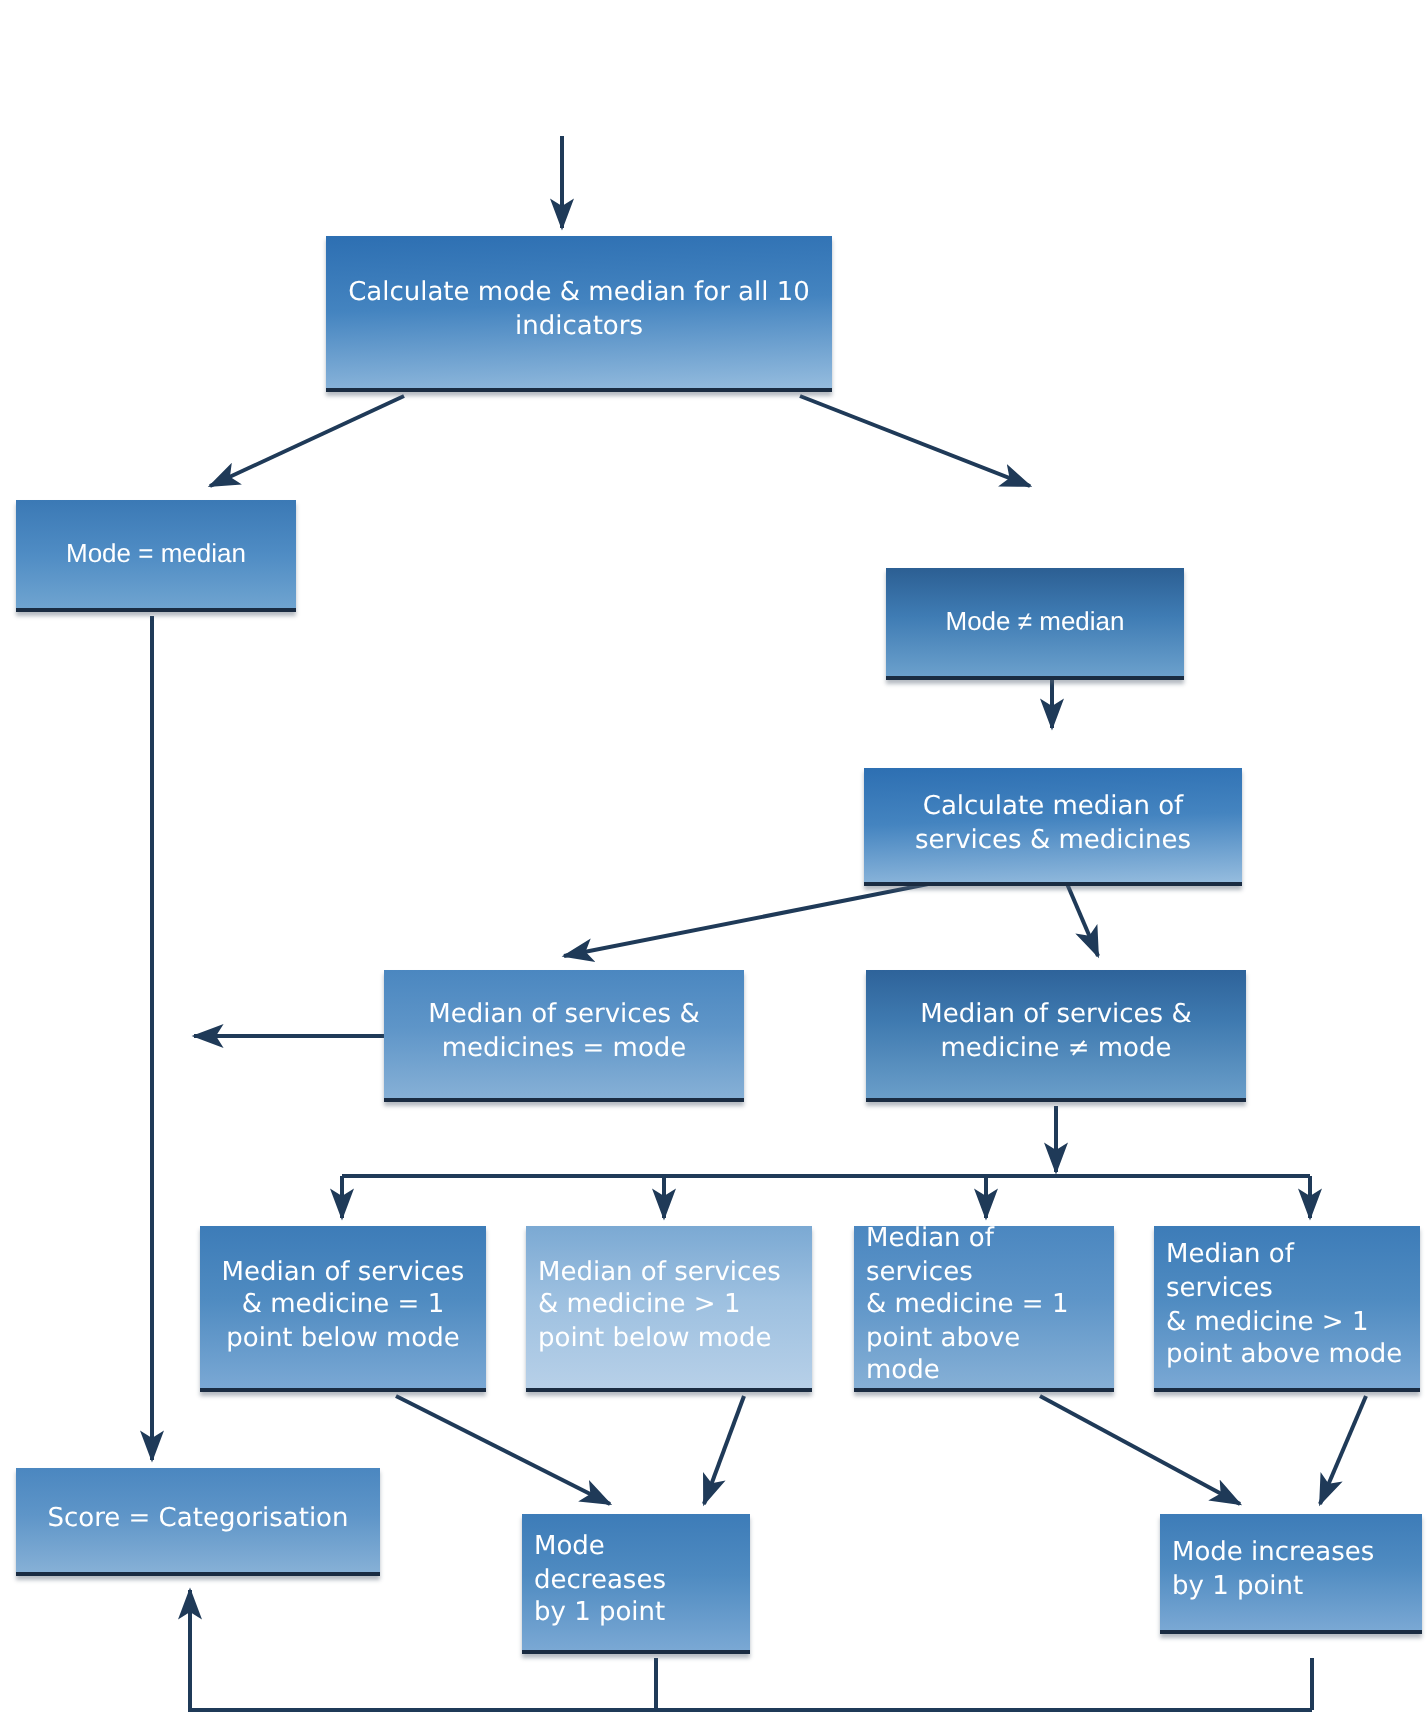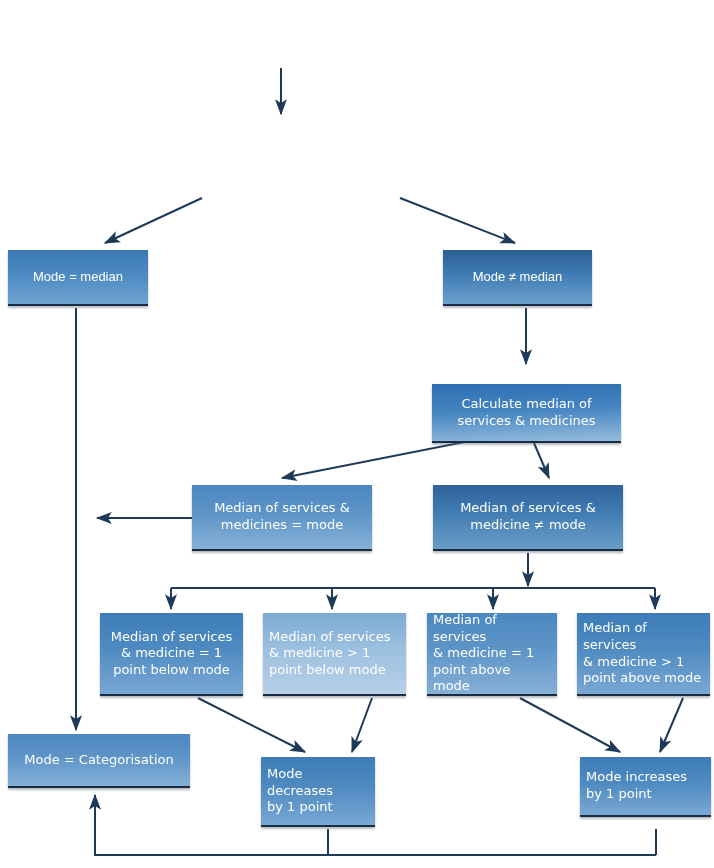--- a/index.html
+++ b/index.html
@@ -41,21 +41,21 @@
   }
   .node .txt {
     display: block;
     width: 100%;
     white-space: pre-line;
   }
   
   .g-a { background: linear-gradient(175deg, #2f73b5 0%, #3f80be 38%, #7aa9d4 100%); }
   .g-b { background: linear-gradient(178deg, #2d6fb2 0%, #4484c0 45%, #95bcde 100%); }
   .g-c { background: linear-gradient(180deg, #3b79b5 0%, #4f8cc4 50%, #6fa4d0 100%); }
-  .g-d { background: linear-gradient(180deg, #2c5f93 0%, #3f7cb4 45%, #6ba0cc 100%); }
+  .g-d { background: linear-gradient(180deg, #2c5f93 0%, #3f7cb4 45%, #6ba0cc 100%); margin-top: 34px; }
   .g-e { background: linear-gradient(180deg, #7ba9d3 0%, #9dc0e0 45%, #b7d0e8 100%); }
   .g-f { background: linear-gradient(180deg, #2e639a 0%, #3f7ab0 40%, #6a9ec9 100%); }
   .g-g { background: linear-gradient(180deg, #4b87c0 0%, #5e95c8 45%, #86b0d6 100%); }
   .g-h { background: linear-gradient(180deg, #3d7cb8 0%, #4f8bc1 45%, #7aa8d4 100%); }
 
   .t-center .txt { text-align: center; }
   .t-left { justify-content: flex-start; }
   .t-left .txt { text-align: left; }
 
   .f-lato { font-family: "DejaVu Sans", sans-serif; }
@@ -106,20 +106,24 @@
       <path d="M683,698 L660,752" marker-end="url(#ah)"></path>
 
       <path d="M76,308 L76,730" marker-end="url(#ah)"></path>
 
       <path d="M328,829 L328,855"></path>
       <path d="M656,829 L656,855"></path>
       <path d="M656,855 L95,855 L95,795" marker-end="url(#ah)"></path>
     </g>
   </svg>
 
+    <div class="node g-b f-lato t-center" style="left: 163px; top: 118px; width: 253px; height: 78px; font-size: 13px;">
+      <span class="txt">Calculate mode &amp; median for all 10
+indicators</span>
+    </div>
     <div class="node g-c f-arial t-center" style="left: 8px; top: 250px; width: 140px; height: 56px; font-size: 13px;">
       <span class="txt">Mode = median</span>
     </div>
     <div class="node g-d f-arial t-center" style="left: 443px; top: 250px; width: 149px; height: 56px; font-size: 13px;">
       <span class="txt">Mode ≠ median</span>
     </div>
     <div class="node g-b f-lato t-center" style="left: 432px; top: 384px; width: 189px; height: 59px; font-size: 13px;">
       <span class="txt">Calculate median of
 services &amp; medicines</span>
     </div>
@@ -145,21 +149,21 @@
       <span class="txt">Median of services
 &amp; medicine = 1
 point above mode</span>
     </div>
     <div class="node g-h f-lato t-left" style="left: 577px; top: 613px; width: 133px; height: 83px; font-size: 13px;">
       <span class="txt">Median of services
 &amp; medicine &gt; 1
 point above mode</span>
     </div>
     <div class="node g-g f-lato t-center" style="left: 8px; top: 734px; width: 182px; height: 54px; font-size: 13px;">
-      <span class="txt">Mode = Categorisation</span>
+      <span class="txt">Score = Categorisation</span>
     </div>
     <div class="node g-h f-lato t-left" style="left: 261px; top: 757px; width: 114px; height: 70px; font-size: 13px;">
       <span class="txt">Mode decreases
 by 1 point</span>
     </div>
     <div class="node g-h f-lato t-left" style="left: 580px; top: 757px; width: 131px; height: 60px; font-size: 13px;">
       <span class="txt">Mode increases
 by 1 point</span>
     </div>
   </div>

